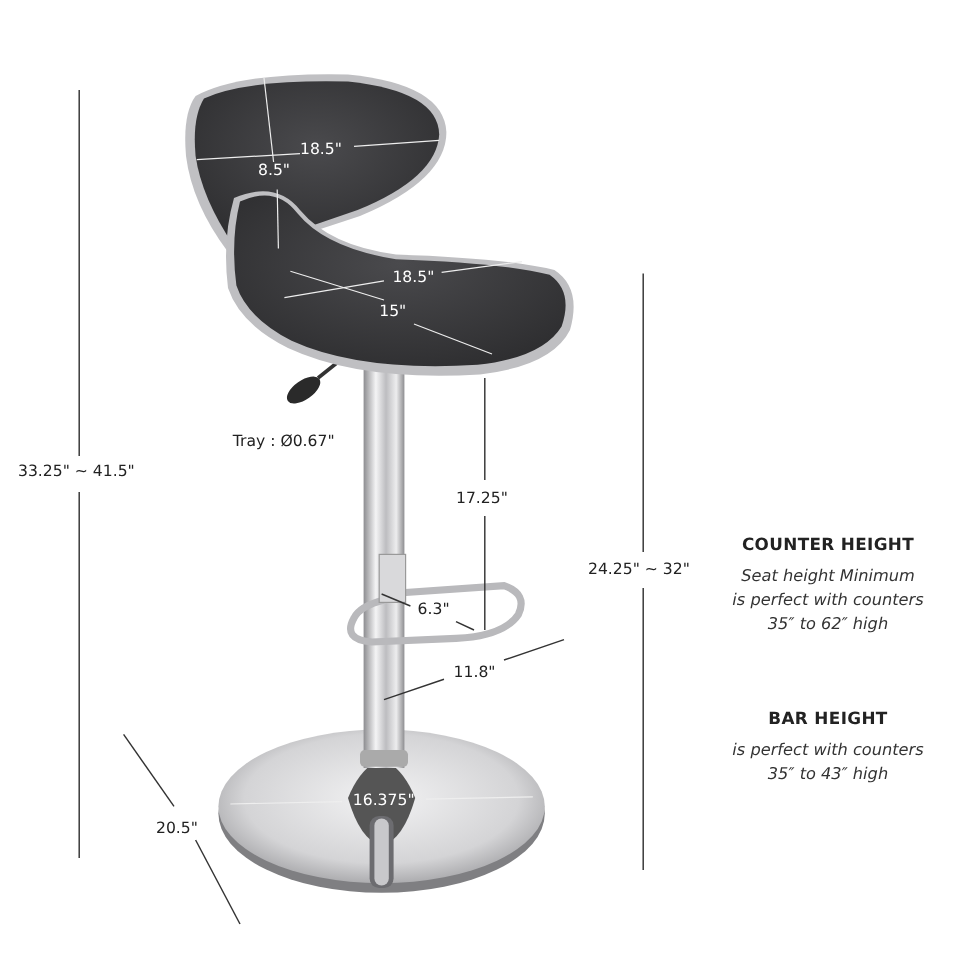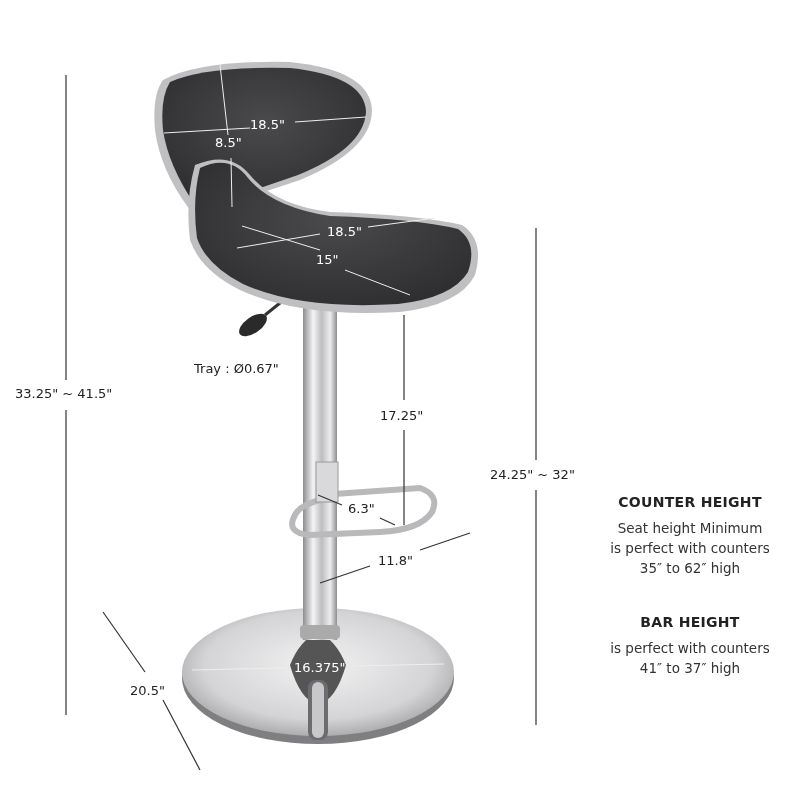--- a/index.html
+++ b/index.html
@@ -1,21 +1,21 @@
 <!DOCTYPE html>
 <html><head>
 <meta charset="utf-8">
 <style>
   html,body{margin:0;padding:0;background:#fff;}
   body{width:800px;height:800px;position:relative;overflow:hidden;font-family:"DejaVu Sans","Liberation Sans",sans-serif;color:#222;}
   .lbl{position:absolute;font-size:13px;color:#222;white-space:nowrap;}
   .lbl.white{color:#fff;}
-  .info{position:absolute;left:590px;width:200px;text-align:center;color:#333;margin-top:48px;}
+  .info{position:absolute;left:590px;width:200px;text-align:center;color:#333;}
   .info .h{font-weight:bold;font-size:14px;color:#222;letter-spacing:0.3px;}
-  .info .p{font-size:13.5px;line-height:20px;margin-top:8px;}
+  .info .p{font-size:13.5px;line-height:20px;margin-top:8px;font-style:italic;}
   svg{position:absolute;left:0;top:0;}
 </style>
 </head>
 <body>
 
 <svg width="800" height="800" viewBox="0 0 800 800">
   <defs>
     <linearGradient id="chrome" x1="0" x2="1" y1="0" y2="0">
       <stop offset="0" stop-color="#8d8d90"></stop>
       <stop offset="0.3" stop-color="#f4f4f5"></stop>
@@ -111,19 +111,19 @@
 <div class="lbl" style="left:130px;top:683px;">20.5"</div>
 
 <div class="info" style="top:446px;">
   <div class="h">COUNTER HEIGHT</div>
   <div class="p">
     <div>Seat height Minimum</div>
     <div>is perfect with counters</div>
     <div>35″ to 62″ high</div>
   </div>
 </div>
-<div class="info" style="top:566px;">
+<div class="info" style="top:591px;">
   <div class="h">BAR HEIGHT</div>
   <div class="p">
     <div>is perfect with counters</div>
-    <div>41″ to 37″ high</div>
+    <div>35″ to 43″ high</div>
   </div>
 </div>
 
 </body></html>

